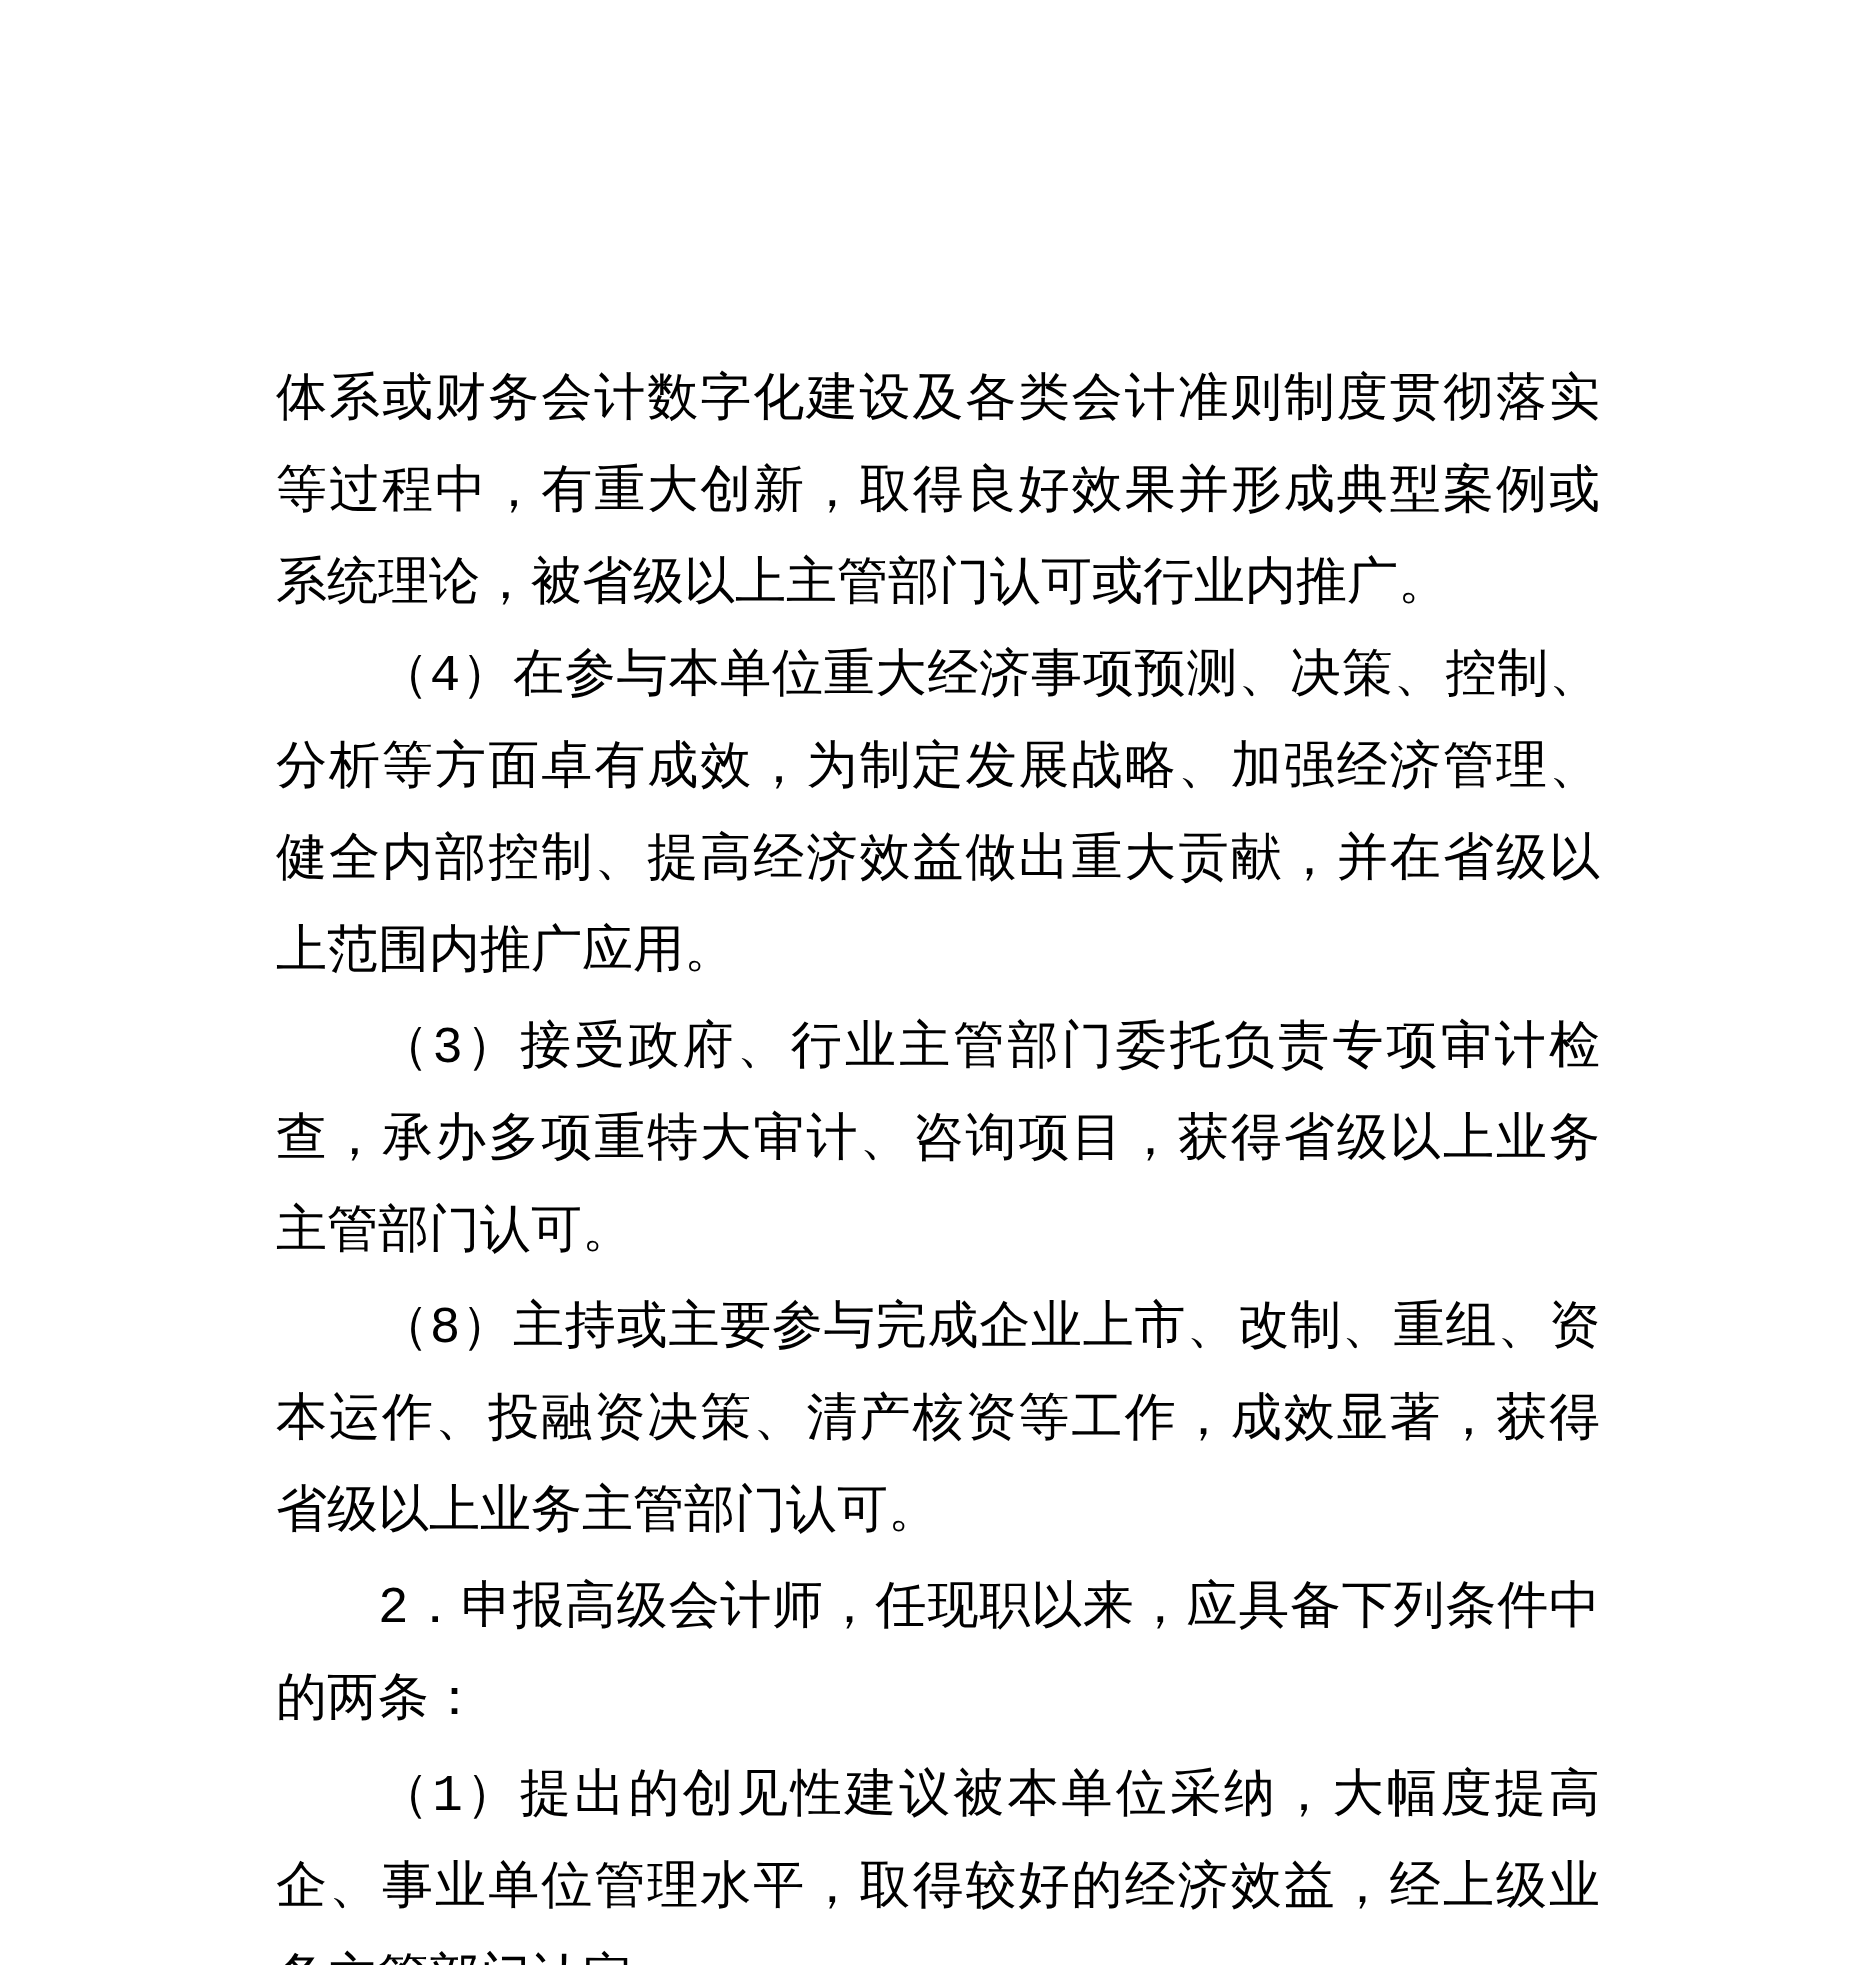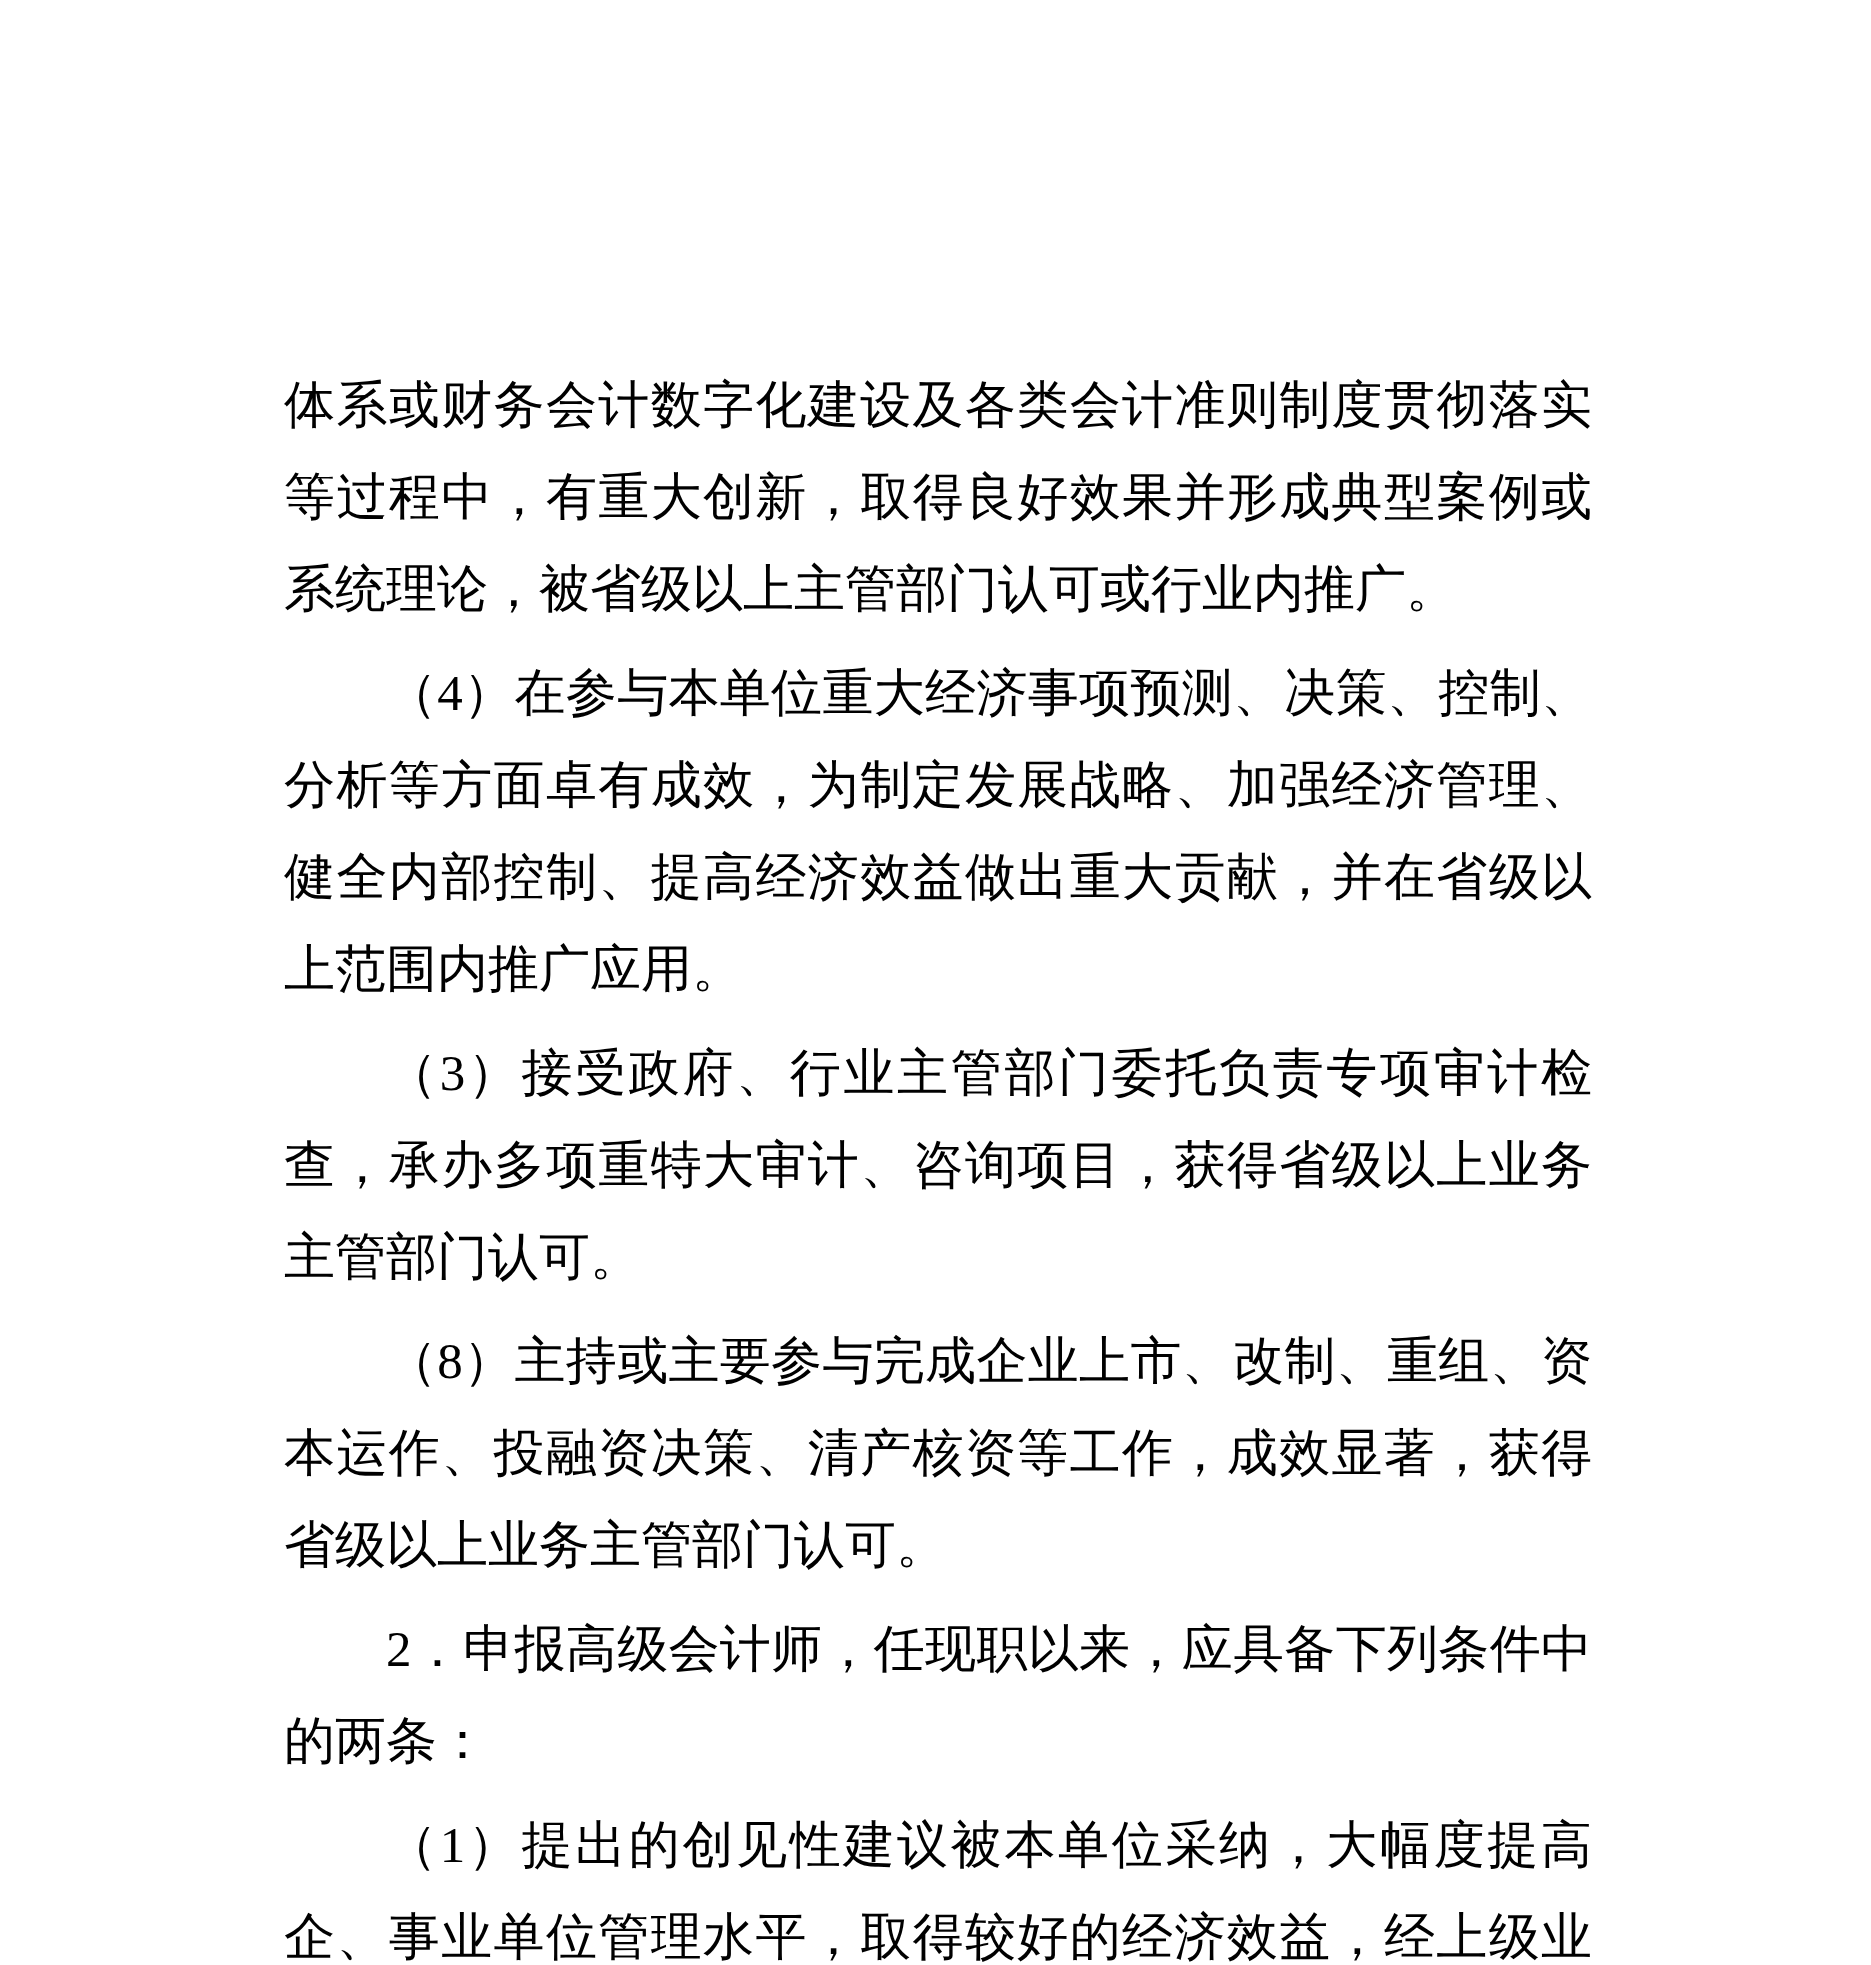--- a/index.html
+++ b/index.html
@@ -28,25 +28,26 @@
     width: 1332px;
     font-family: "Liberation Serif", "DejaVu Serif", serif;
     font-size: 51px;
     line-height: 92px;
     color: #000000;
     text-align: justify;
     text-justify: inter-character;
     letter-spacing: 0;
   }
   .content p {
-    margin: 12px;
+    margin: 4px;
     padding: 0;
   }
   .content p.indent {
     text-indent: 2em;
+    font-family: Liberation Mono, monospace;
   }
 </style>
 </head>
 <body>
 
 <div class="page">
   <div class="content">
     <p>体系或财务会计数字化建设及各类会计准则制度贯彻落实等过程中，有重大创新，取得良好效果并形成典型案例或系统理论，被省级以上主管部门认可或行业内推广。</p>
     <p class="indent">（4）在参与本单位重大经济事项预测、决策、控制、分析等方面卓有成效，为制定发展战略、加强经济管理、健全内部控制、提高经济效益做出重大贡献，并在省级以上范围内推广应用。</p>
     <p class="indent">（3）接受政府、行业主管部门委托负责专项审计检查，承办多项重特大审计、咨询项目，获得省级以上业务主管部门认可。</p>

